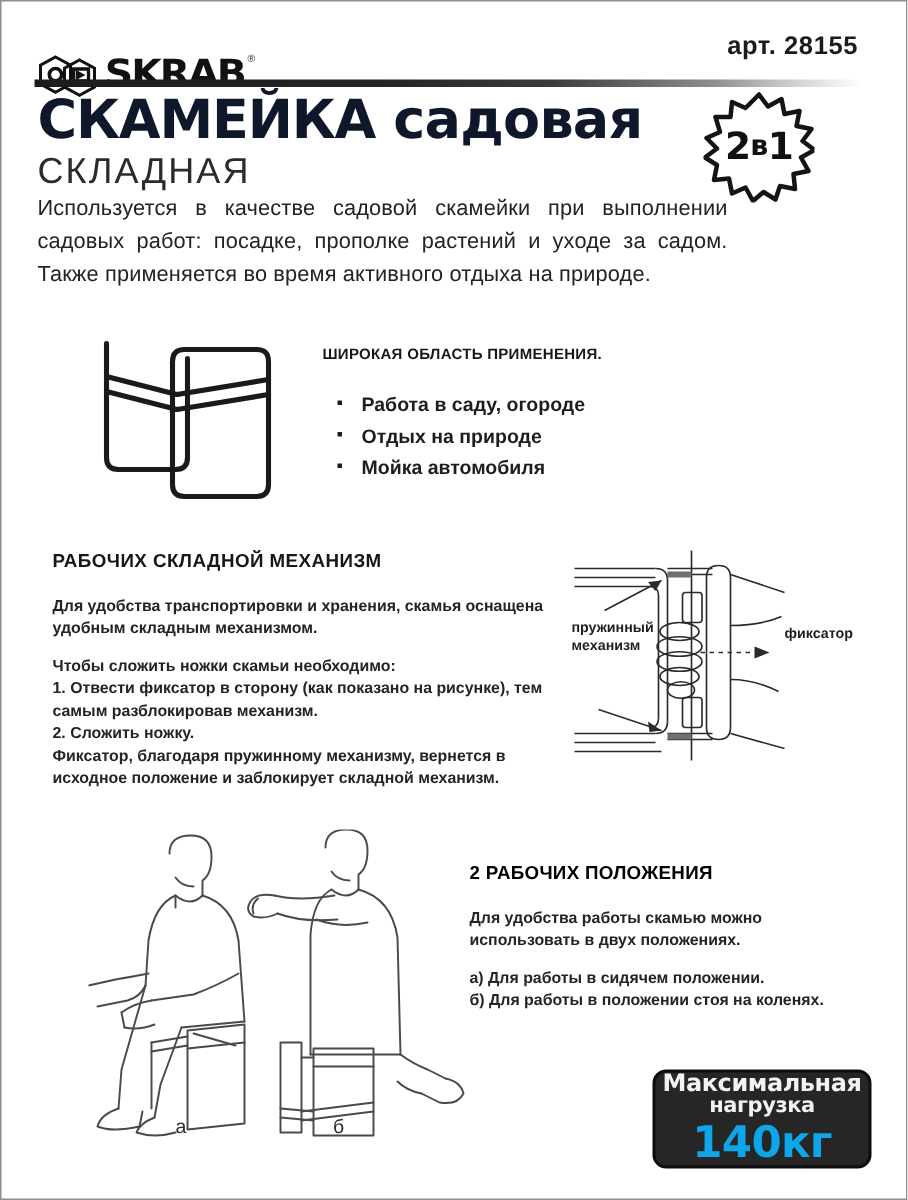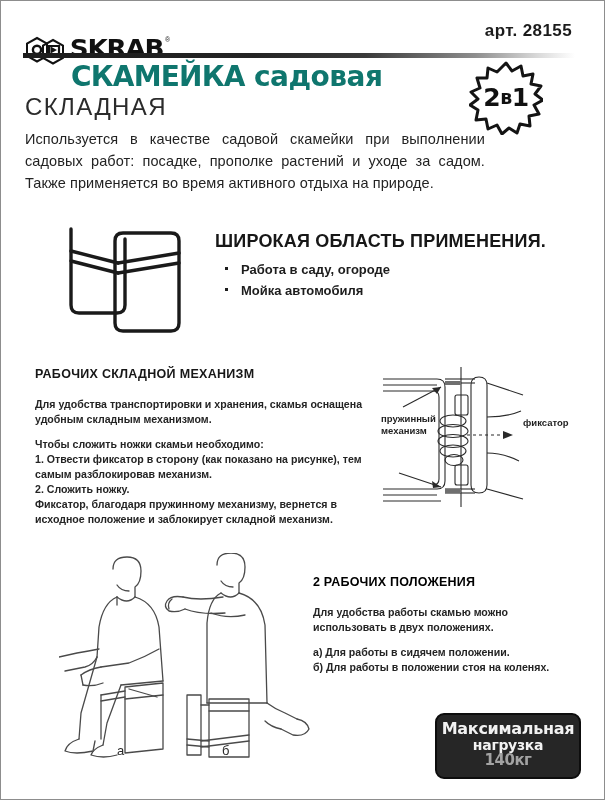--- a/index.html
+++ b/index.html
@@ -73,26 +73,25 @@
   }
 
   
   .title-block {
     position: absolute;
     left: 24px;
     top: 62px;
   }
   .title-1 {
     font-family: "DejaVu Sans", sans-serif;
-    font-size: 28px;
+    font-size: 36px;
     line-height: 1.02;
     font-weight: bold;
     letter-spacing: -0.5px;
-    color: #0f766e;
-    margin-left: 46px;
+    color: #0f172a;
   }
   .title-1 .t-bold {
     font-weight: bold;
     letter-spacing: -0.8px;
   }
   .title-2 {
     font-size: 24px;
     letter-spacing: 1.4px;
     color: #2b2b2b;
     margin-top: 1px;
@@ -147,21 +146,21 @@
   }
   .bench-art {
     position: absolute;
     left: 32px;
     top: 4px;
   }
   .app-head {
     position: absolute;
     left: 192px;
     top: 8px;
-    font-size: 18px;
+    font-size: 10px;
     font-weight: bold;
     letter-spacing: 0.2px;
     color: #171717;
   }
   .app-list {
     position: absolute;
     left: 200px;
     top: 36px;
     margin: 0;
     padding: 0;
@@ -285,22 +284,22 @@
     font-weight: bold;
     color: #f2f2f2;
     line-height: 1.05;
     letter-spacing: -0.3px;
   }
   .load-badge .l1 { font-size: 16px; }
   .load-badge .l2 { font-size: 14px; }
   .load-badge .l3 {
     font-family: "DejaVu Sans", sans-serif;
     font-weight: bold;
-    font-size: 15px;
-    color: #a3a3a3;
+    font-size: 29px;
+    color: #0ea5e9;
     line-height: 1.05;
     letter-spacing: -0.5px;
     margin-top: 1px;
   }
 
   .fig-label {
     position: absolute;
     font-size: 13px;
     color: #2a2a2a;
     font-weight: normal;
@@ -368,20 +367,21 @@
           <path d="M63 36 L124 26"></path>
           <path d="M63 46 L124 36"></path>
         </g>
       </svg>
     </span>
 
     <div class="app-head">ШИРОКАЯ ОБЛАСТЬ ПРИМЕНЕНИЯ.</div>
 
     <ul class="app-list">
       <li>Работа в саду, огороде</li>
+      <li>Отдых на природе</li>
       <li>Мойка автомобиля</li>
     </ul>
   </div>
 
   <div class="sec-mech">
 
     <div class="mech-head">РАБОЧИХ СКЛАДНОЙ МЕХАНИЗМ</div>
     <div class="mech-p mech-p1">Для удобства транспортировки и хранения, скамья оснащена удобным складным механизмом.</div>
     <div class="mech-p mech-p2" style="white-space: pre-line;">Чтобы сложить ножки скамьи необходимо:
 1. Отвести фиксатор в сторону (как показано на рисунке), тем самым разблокировав механизм.

